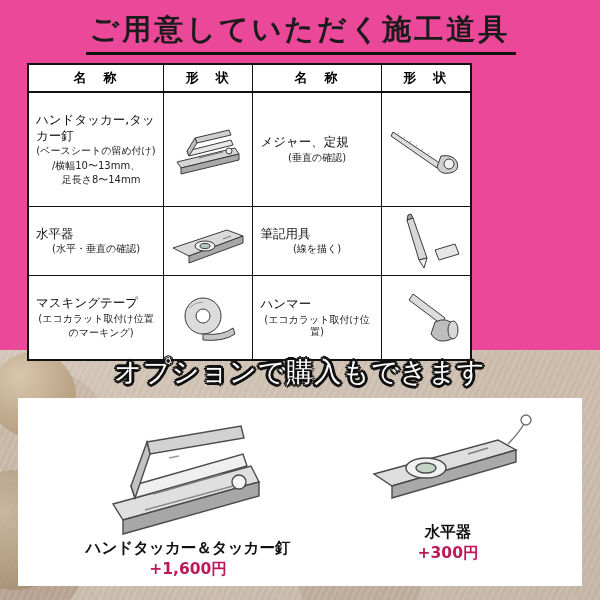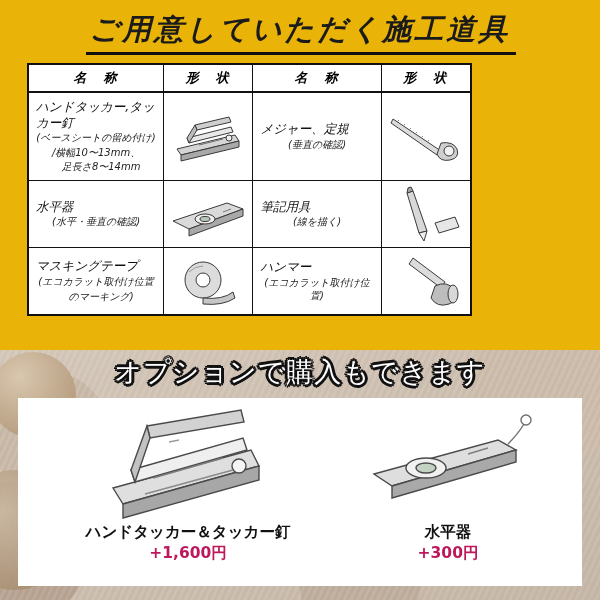--- a/index.html
+++ b/index.html
@@ -31,21 +31,21 @@
     opacity:.9;
   }
   .circle-b{
     position:absolute;left:-46px;top:470px;width:120px;height:120px;border-radius:50%;
     background:radial-gradient(circle at 40% 35%,#cdbba4,#a88f72 75%);
     opacity:.85;
   }
 
   
   .panel{
-    position:absolute;left:0;top:0;width:600px;height:350px;background:#eab308;font-style:italic;
+    position:absolute;left:0;top:0;width:600px;height:350px;background:#ec4899;
   }
   .title{
     position:absolute;left:0;top:10px;width:600px;text-align:center;
     font-size:29px;font-weight:bold;letter-spacing:3px;color:#1b1b1b;
     font-family:"DejaVu Sans","Liberation Sans",sans-serif;
   }
   .title-underline{
     position:absolute;left:86px;top:52px;width:430px;height:3px;background:#111;
   }
 
@@ -60,42 +60,42 @@
     vertical-align:middle;
   }
   table.tools thead th{
     height:24px;font-size:13px;font-weight:bold;letter-spacing:2px;text-align:center;
     border-bottom:2px solid #111;
     font-family:"DejaVu Sans","Liberation Sans",sans-serif;
   }
   .col-name{width:185px;}
   .col-shape{width:88px;}
   td.nm{
-    padding:6px 7px;line-height:1.25;
+    padding:19px 7px;line-height:1.25;
     font-family:"DejaVu Sans","Liberation Sans",sans-serif;
   }
   td.nm .main{font-size:12.5px;color:#111;display:block;}
   td.nm .sub{font-size:10px;color:#222;display:block;margin-top:2px;text-align:center;}
   td.sh{height:66px;text-align:center;padding:0;}
   td.sh svg{display:block;margin:0 auto;}
 
   
   .opt-title{
     position:absolute;left:0;top:354px;width:600px;text-align:center;
     font-size:27px;font-weight:normal;letter-spacing:1px;color:#ffffff;
     font-family:"DejaVu Sans","Liberation Sans",sans-serif;
     text-shadow:
       -2px -2px 0 #111, 2px -2px 0 #111, -2px 2px 0 #111, 2px 2px 0 #111,
       0 -3px 0 #111, 0 3px 0 #111, -3px 0 0 #111, 3px 0 0 #111;
   }
   .opt-box{
     position:absolute;left:18px;top:398px;width:564px;height:188px;background:#ffffff;
   }
   .opt-item{position:absolute;text-align:center;}
-  .opt-1{left:30px;top:6px;width:280px;}
+  .opt-1{left:30px;top:22px;width:280px;}
   .opt-2{left:310px;top:6px;width:240px;}
   .opt-art{height:118px;display:flex;align-items:center;justify-content:center;}
   .opt-label{
     font-size:15.5px;font-weight:bold;color:#111;letter-spacing:0px;line-height:1.35;
     font-family:"DejaVu Sans","Liberation Sans",sans-serif;
   }
   .opt-price{
     font-size:15.5px;font-weight:bold;color:#be185d;
     font-family:"DejaVu Sans","Liberation Sans",sans-serif;
   }

